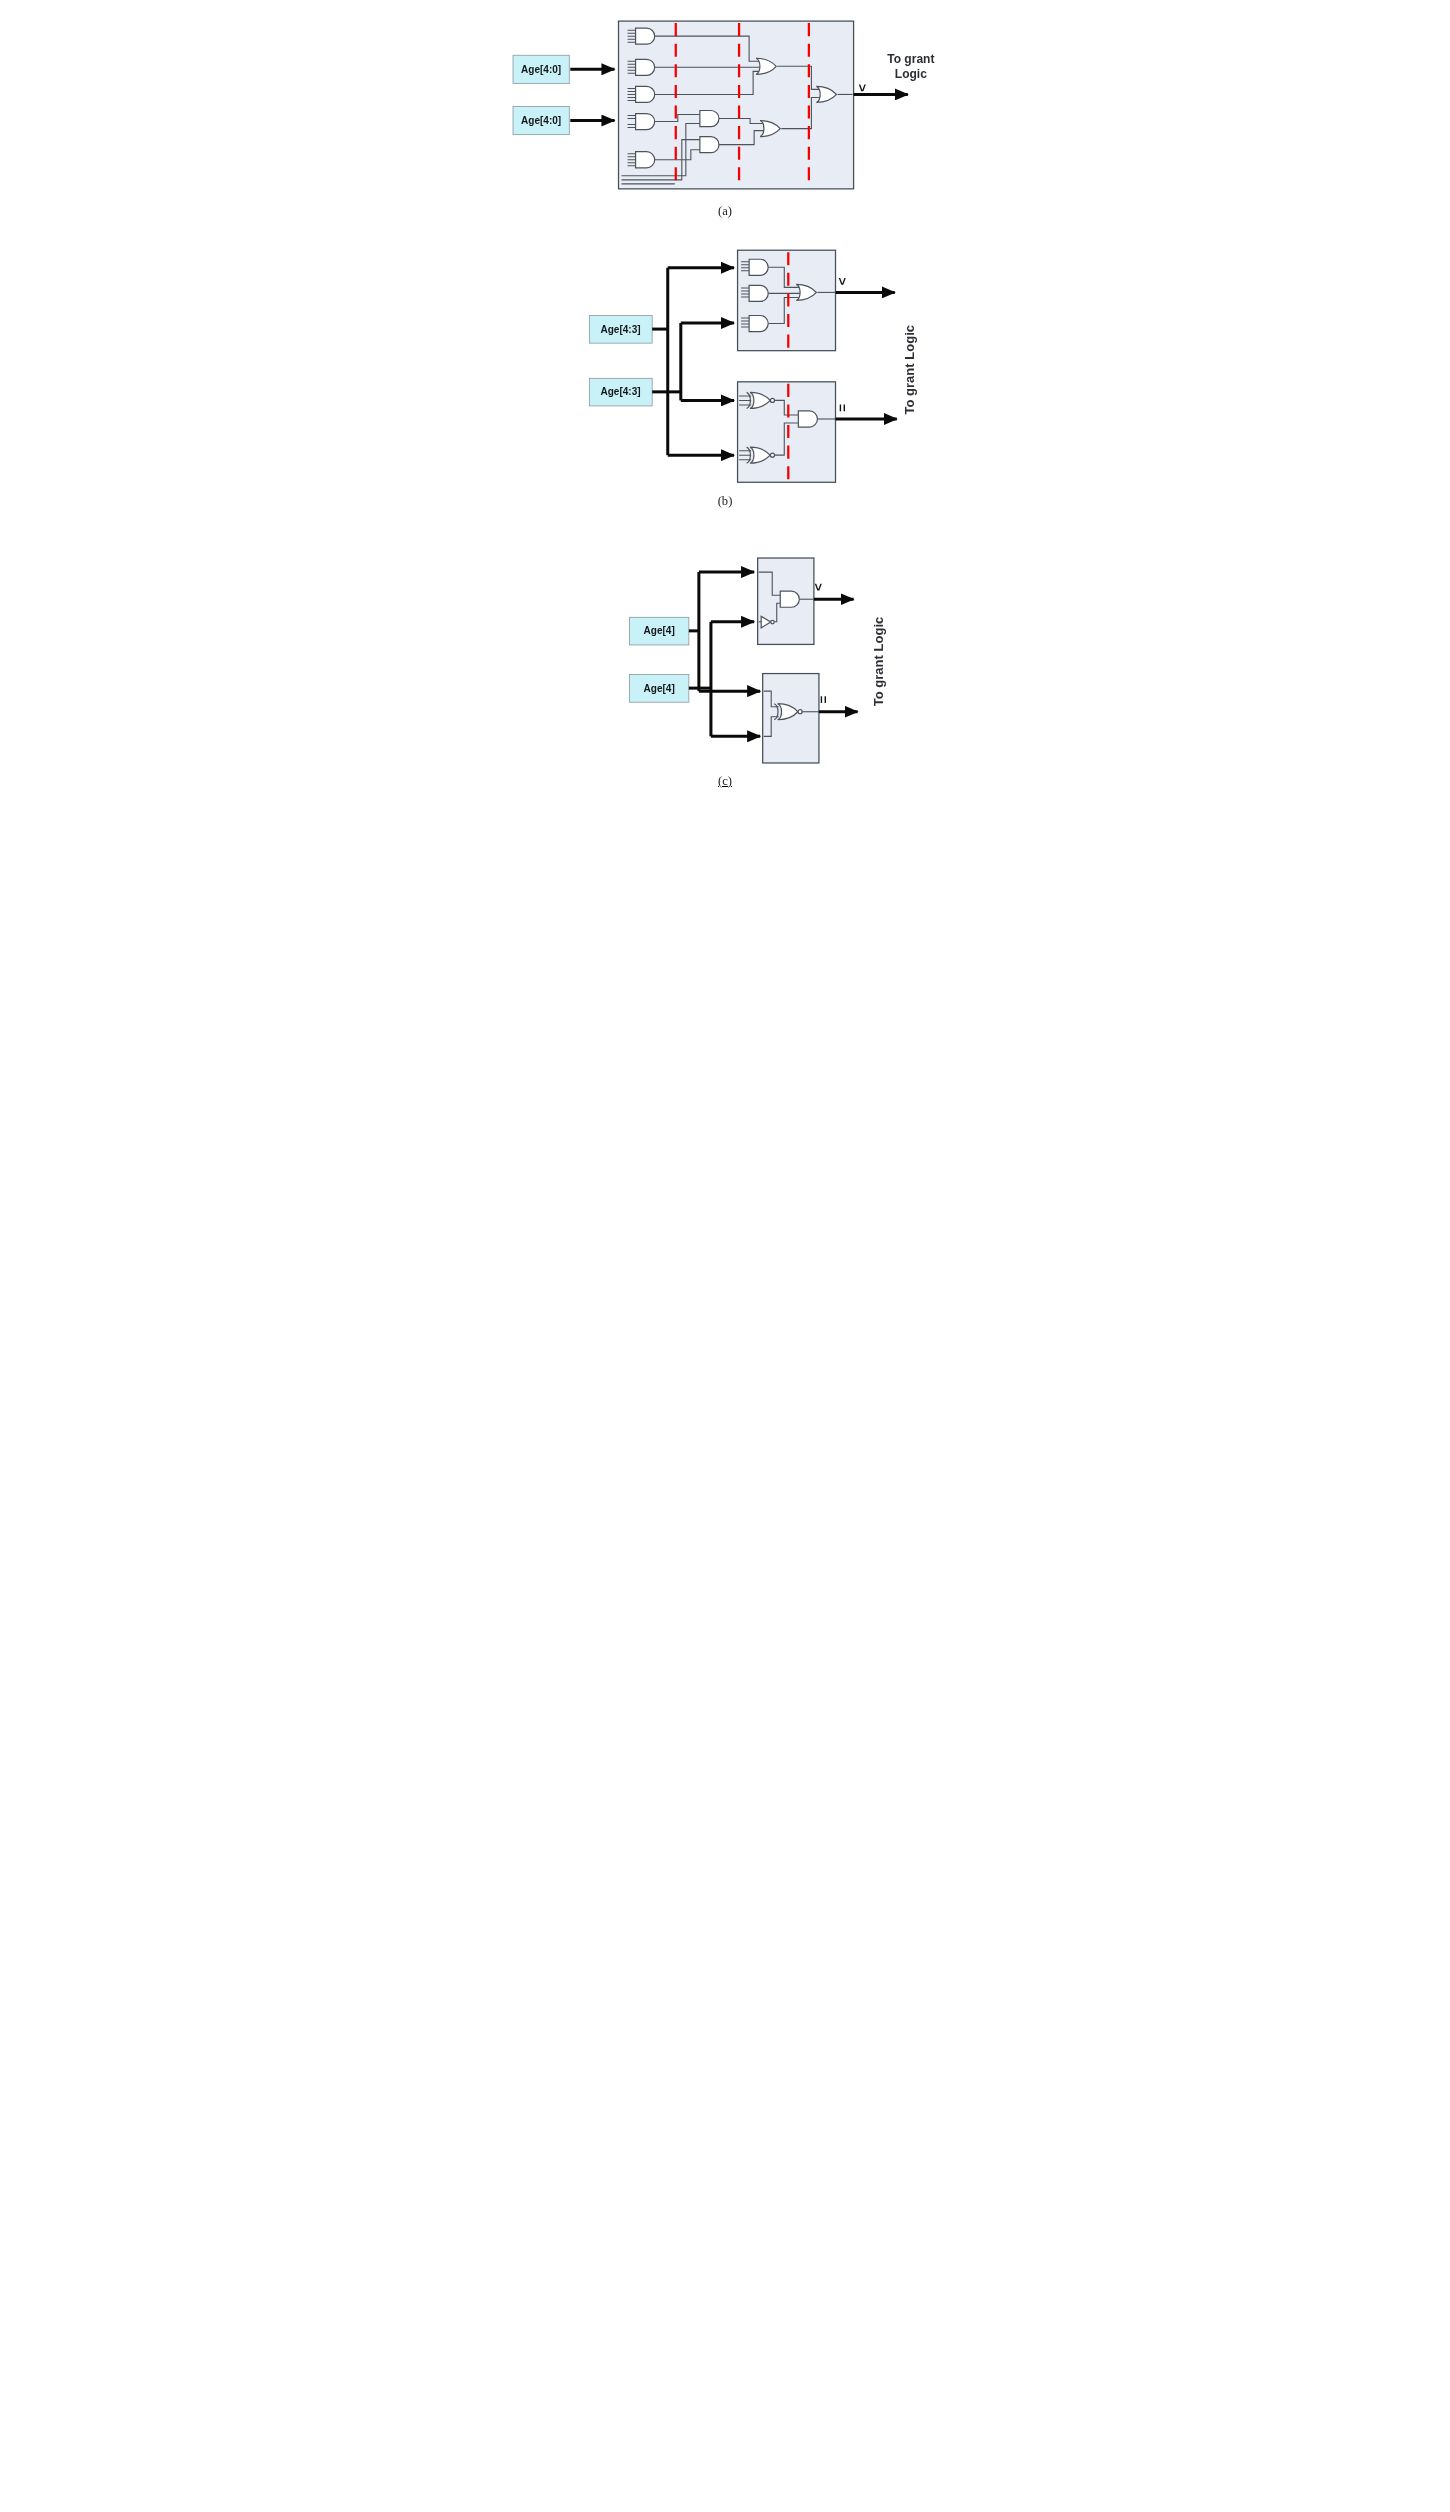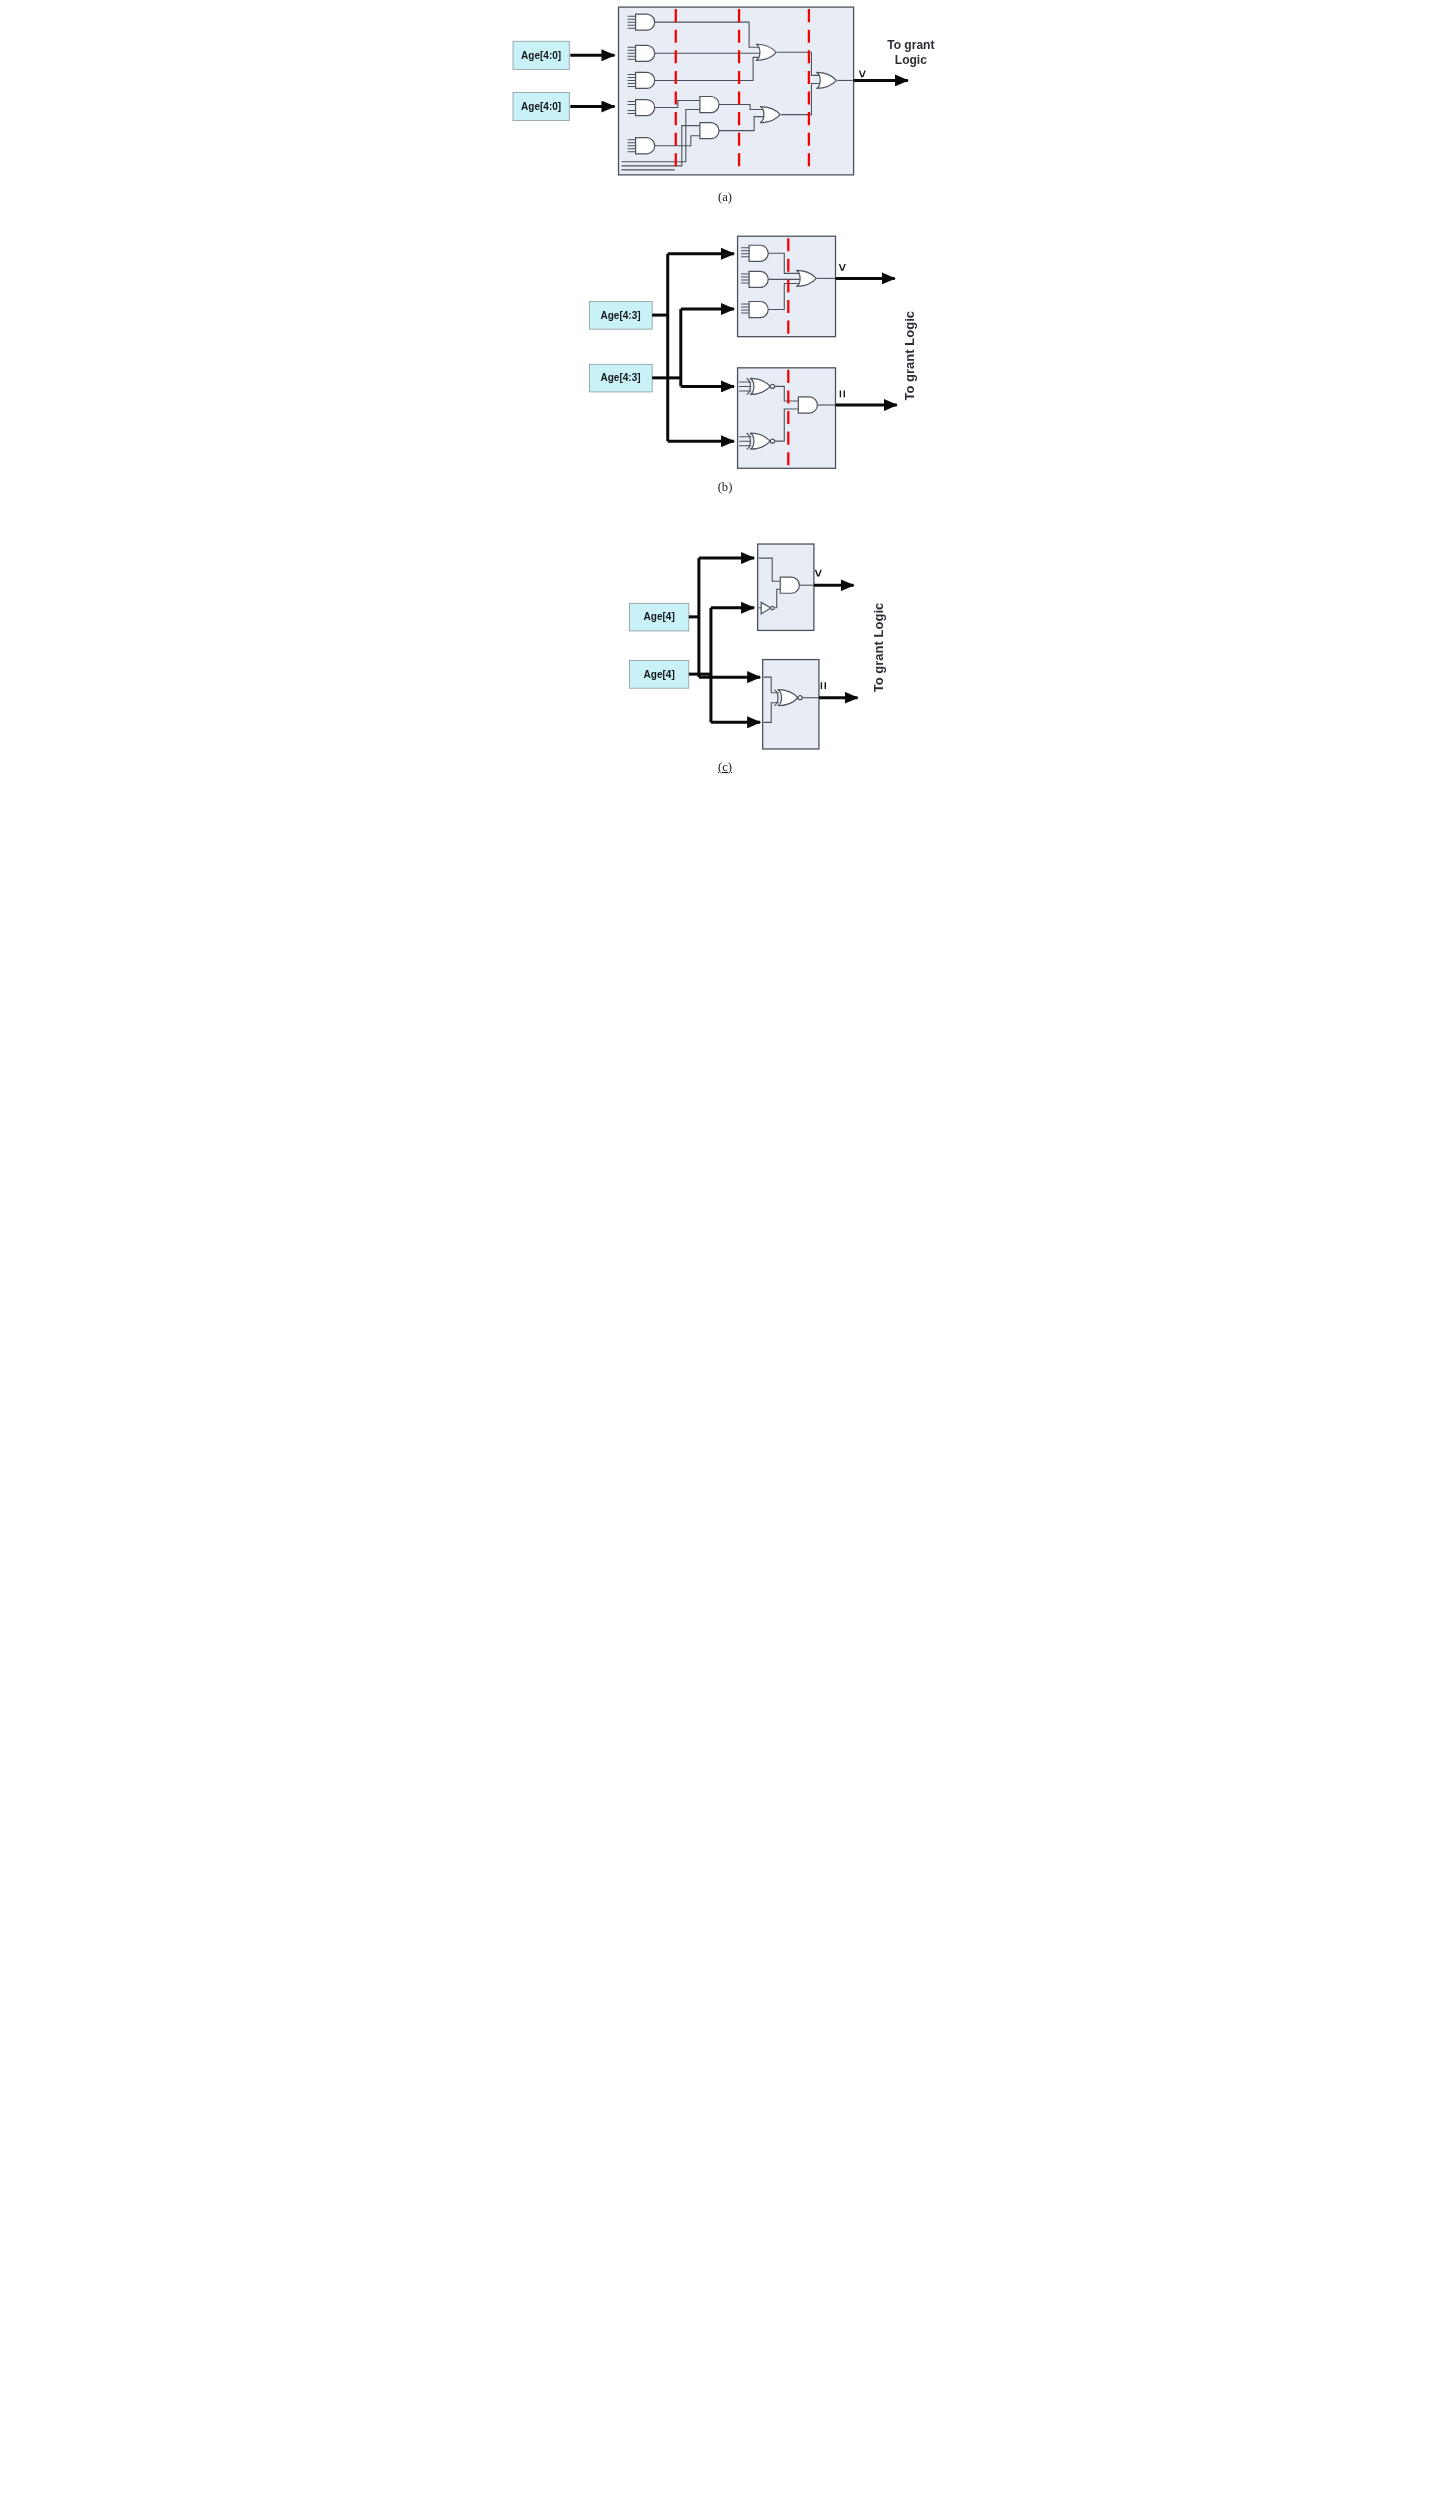--- a/index.html
+++ b/index.html
@@ -1,16 +1,16 @@
 <!DOCTYPE html>
 <html style="font-size:8px"><head>
 <meta charset="utf-8">
 <style>
   html,body{margin:0;padding:0;background:#ffffff;}
-  .page{width:432px;margin:0 auto;padding:3px 0 14px;font-family:"Liberation Sans",sans-serif;}
+  .page{width:432px;margin:14px auto;padding:3px 0 14px;font-family:"Liberation Sans",sans-serif;}
   .fig{position:relative;}
   .fig svg{display:block;}
   .caption{width:100%;text-align:center;font-family:"Liberation Serif",serif;font-size:12.6px;color:#1c1c1c;margin-top:5px;}
   .fig-b{margin-top:26px;}
   .fig-c{margin-top:44px;text-decoration:underline;}
   .wire{stroke:#4d535c;stroke-width:2.2;fill:none;}
   .stub{stroke:#4d535c;stroke-width:2;fill:none;}
   .thick{stroke:#0a0a0a;stroke-width:6;fill:none;}
   .gate{stroke:#4d535c;stroke-width:2.4;fill:#ffffff;}
   .panel{stroke:#474e57;stroke-width:2.5;}

